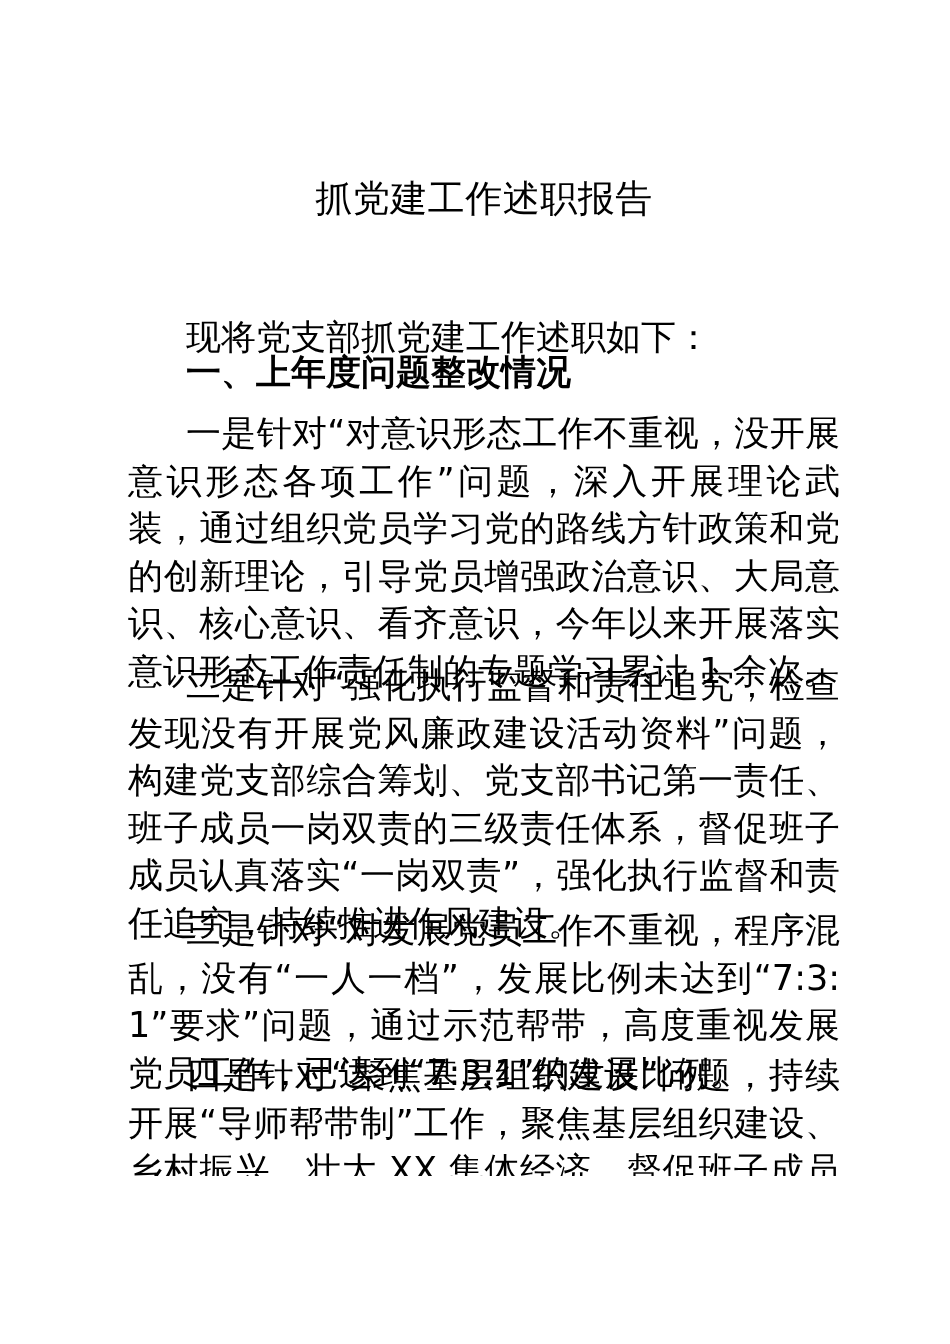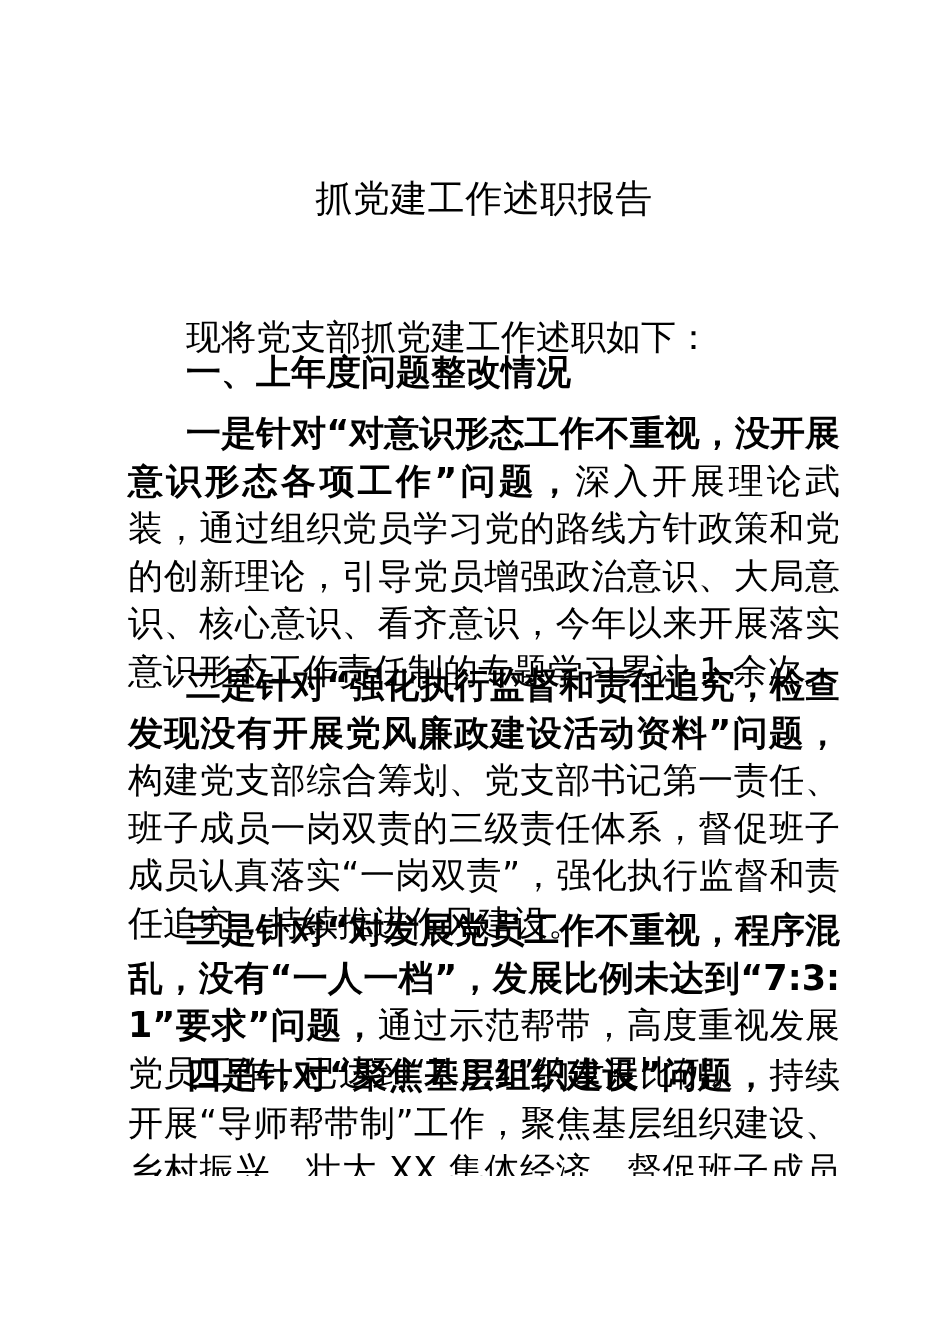--- a/index.html
+++ b/index.html
@@ -48,21 +48,21 @@
     line-height: 47.5px;
     text-align: justify;
     text-justify: inter-ideograph;
     text-indent: 58px;
     letter-spacing: 0px;
     word-break: break-all;
     font-weight: 400;
   }
 
   .para b {
-    font-weight: 700;
+    font-weight: 400;
   }
 
   .p-intro  { top: 279px; }
   .p-sec1   { top: 314px; font-weight: bold; }
   .p-item1  { top: 375px; }
   .p-item2  { top: 627px; }
   .p-item3  { top: 872px; }
   .p-item4  { top: 1017px; }
 
   .page-number {

